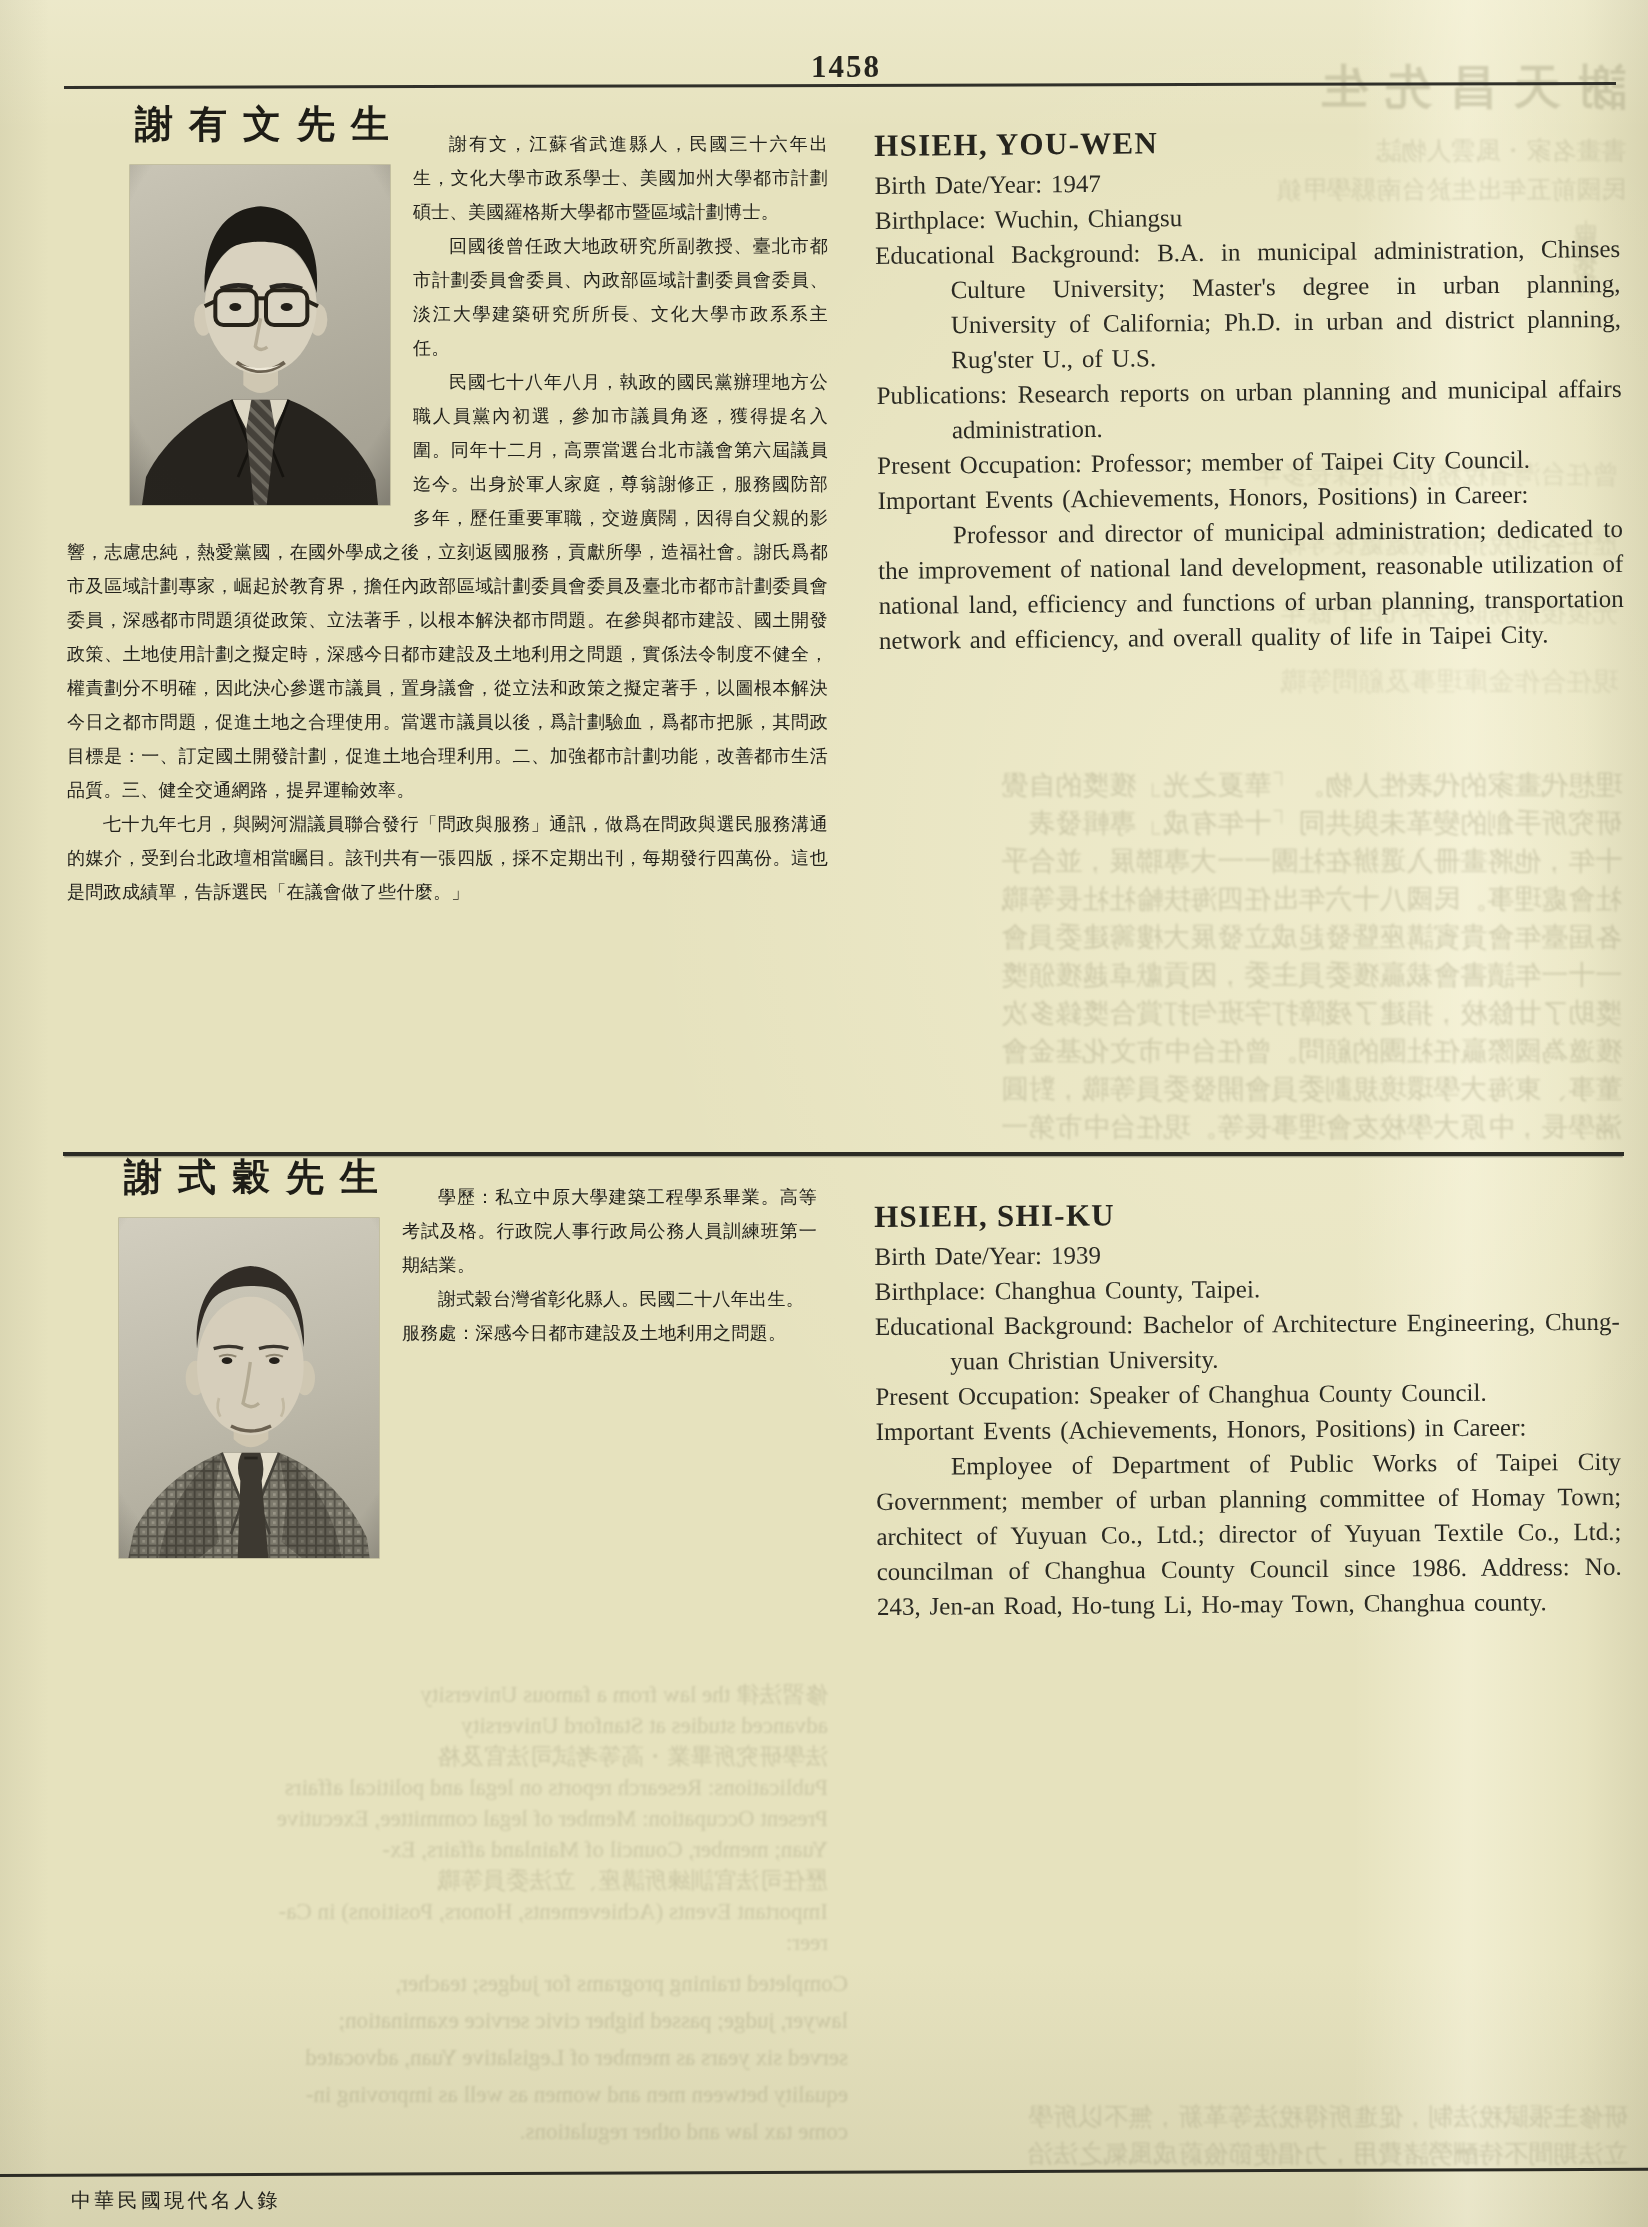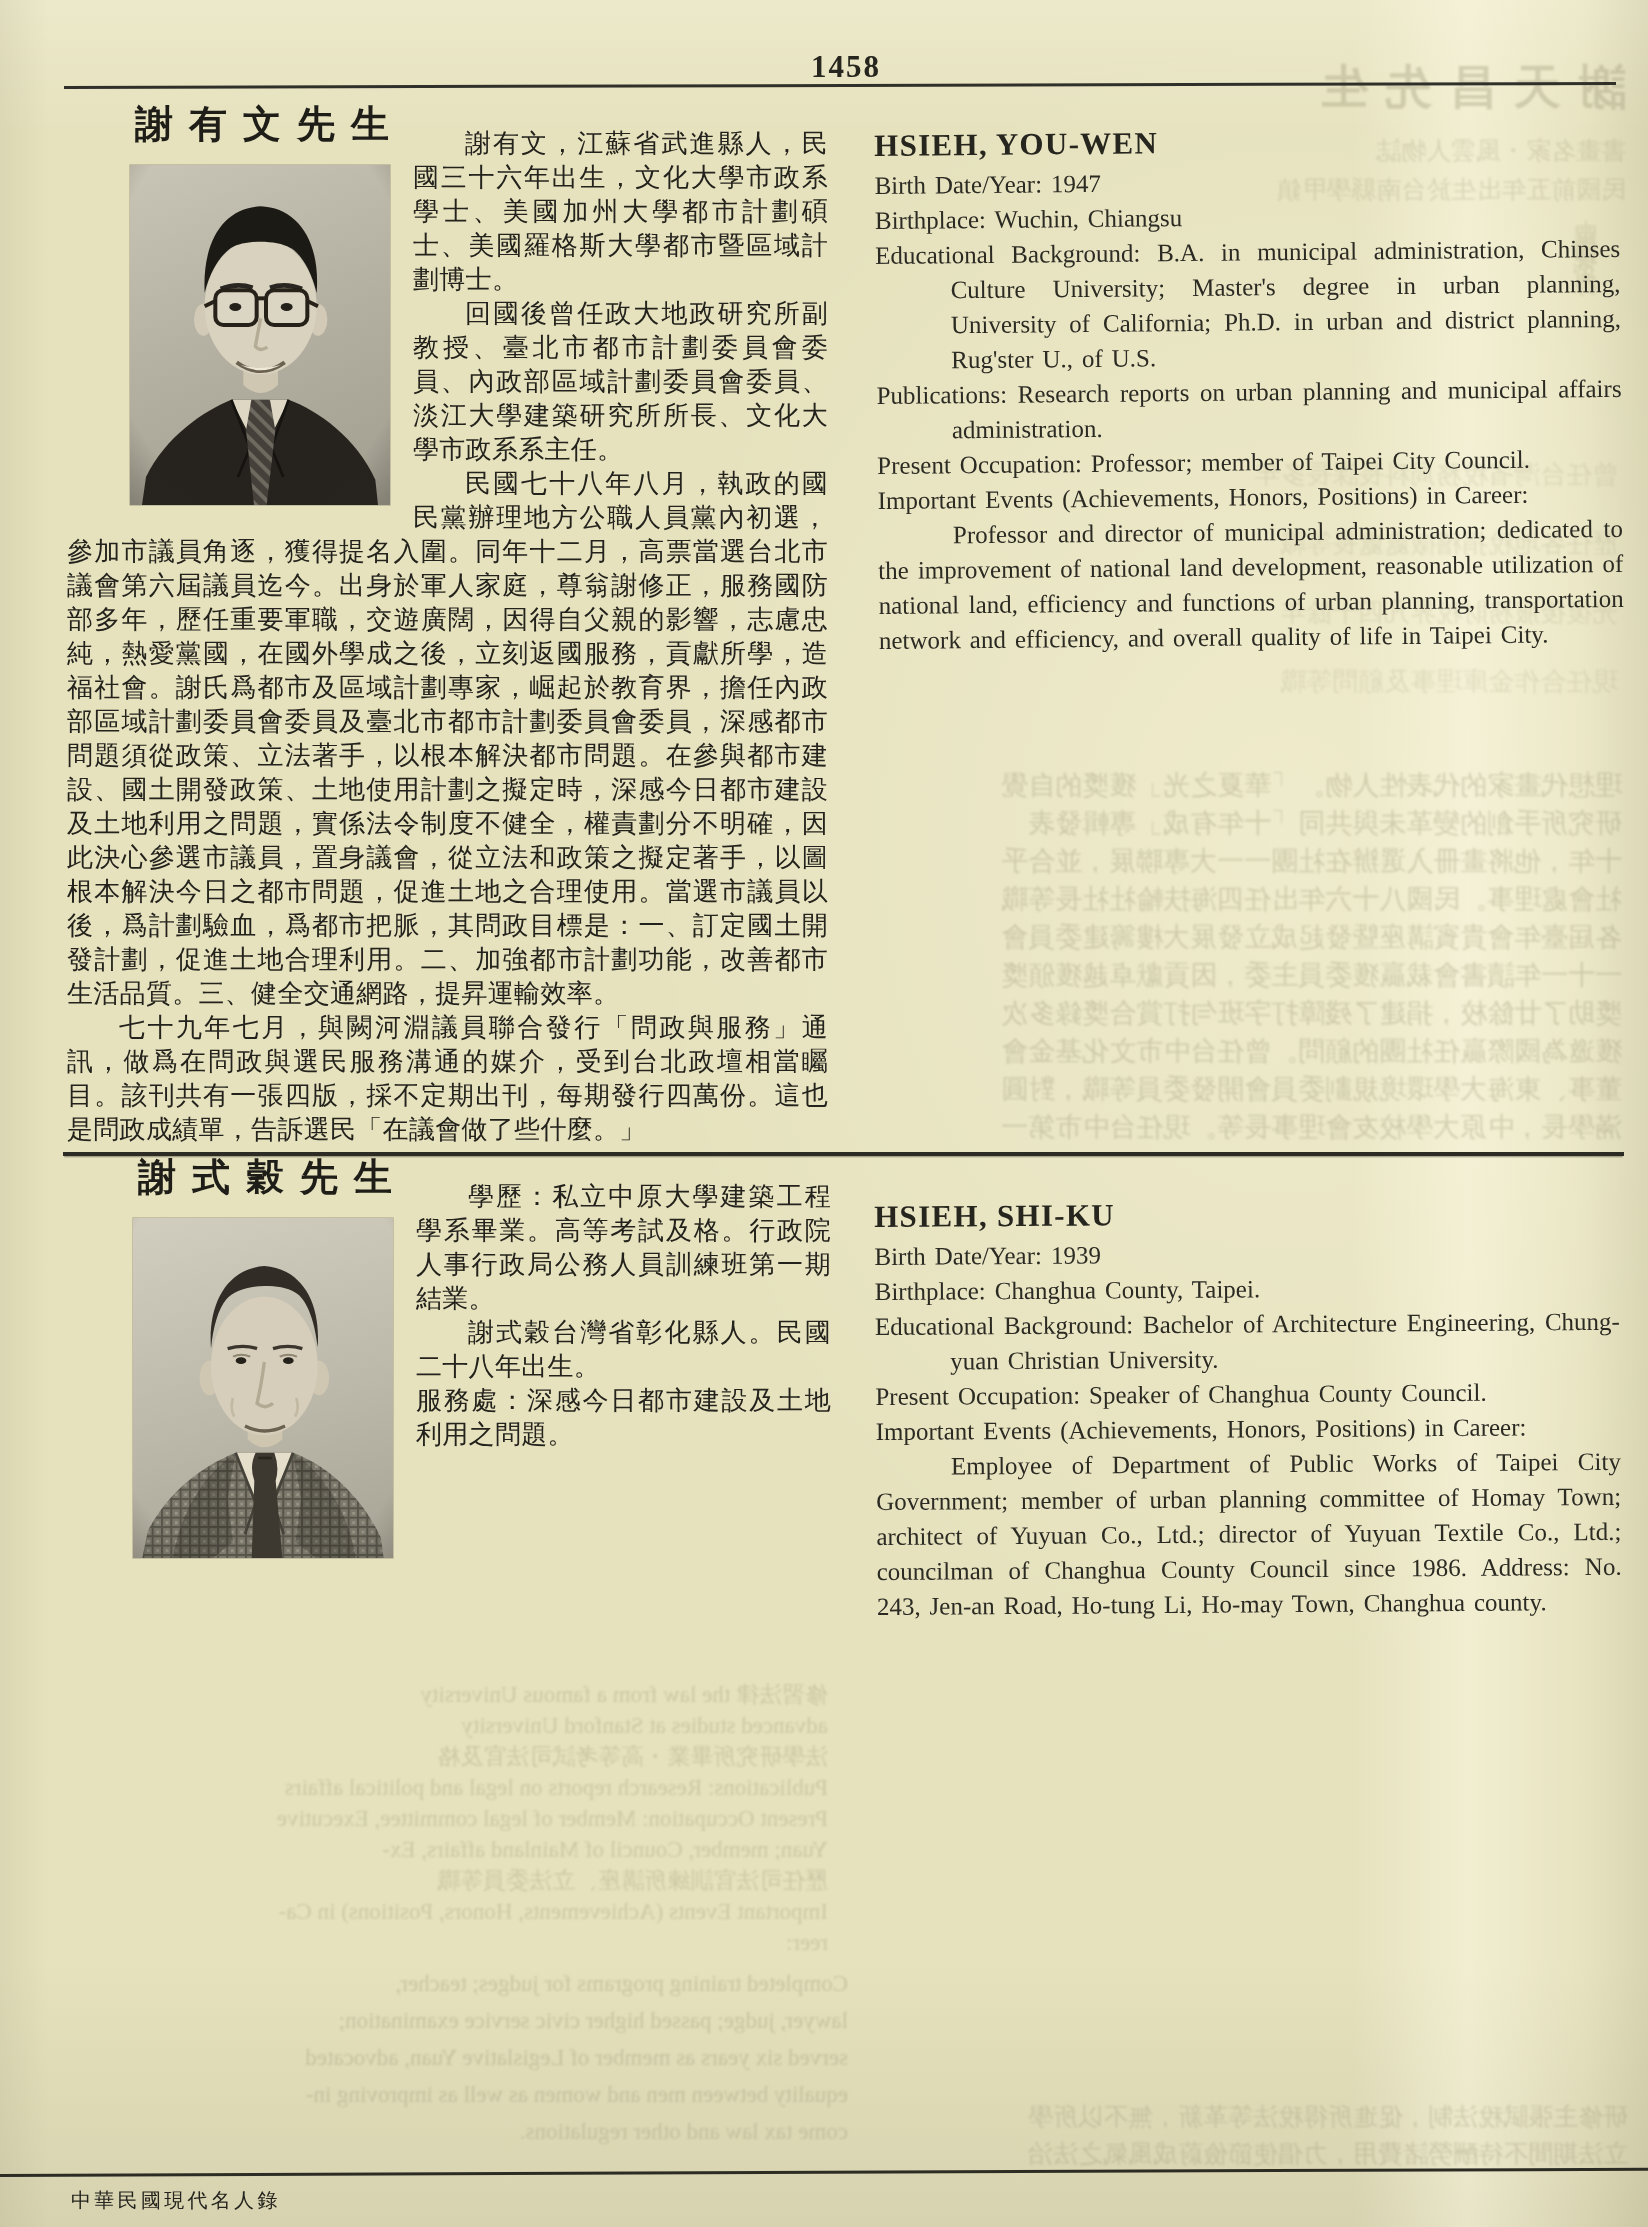--- a/index.html
+++ b/index.html
@@ -19,27 +19,27 @@
   .page-num{position:absolute;left:766px;top:49px;width:160px;text-align:center;
     font-size:31px;font-weight:bold;letter-spacing:2px;color:#26251e;}
   .rule{position:absolute;background:#30302a;}
   .rule-top{left:64px;top:84px;width:1552px;height:3.3px;transform:rotate(-0.15deg);}
   .rule-mid{left:63px;top:1152px;width:1561px;height:4px;background:#2c2c25;box-shadow:0 2.7px 0 -1.3px rgba(44,44,37,.35);}
   .rule-bottom{left:0px;top:2174px;width:1649px;height:3.3px;background:#2c2c25;transform:rotate(-0.22deg);transform-origin:left center;}
   .footer-title{position:absolute;left:71px;top:2187px;font-size:20px;letter-spacing:3.3px;color:#24231d;}
   
   .entry-zh{position:absolute;width:761px;}
   .entry1-zh{left:67px;top:127px;}
-  .entry2-zh{left:70px;top:1180px;}
+  .entry2-zh{left:56px;top:1180px;}
   .floatbox{float:left;width:346px;}
   .zh-title{margin:-22.6px 12px 0 68px;font-size:38px;line-height:41px;font-weight:bold;
     letter-spacing:16px;white-space:nowrap;color:#1e1d17;}
   .photo{margin:20px 0 0 63px;width:260px;height:340px;box-shadow:0 0 0 0.7px rgba(90,87,72,.35);}
   .photo svg{display:block;width:100%;height:100%;}
-  .zh{margin:0;font-size:26px;line-height:34px;letter-spacing:0.3px;text-align:justify;
+  .zh{margin:0;font-size:18px;line-height:34px;letter-spacing:0.3px;text-align:justify;
     text-justify:inter-character;color:#23221c;}
   .zh.indent{text-indent:2em;}
   
   .entry-en{position:absolute;width:745px;transform-origin:0 0;}
   .en1{left:874px;top:128px;transform:rotate(-0.55deg);}
   .en2{left:874px;top:1199px;transform:rotate(-0.4deg);}
   .en-title{margin:0 0 5.3px 0;font-size:31px;line-height:35px;font-weight:bold;letter-spacing:1.3px;color:#26251e;}
   .en{margin:0;font-size:25px;line-height:35px;text-align:justify;color:#2b2a23;word-spacing:2.7px;}
   .en.hang{padding-left:75px;text-indent:-75px;}
   .en.para-indent{text-indent:75px;}

